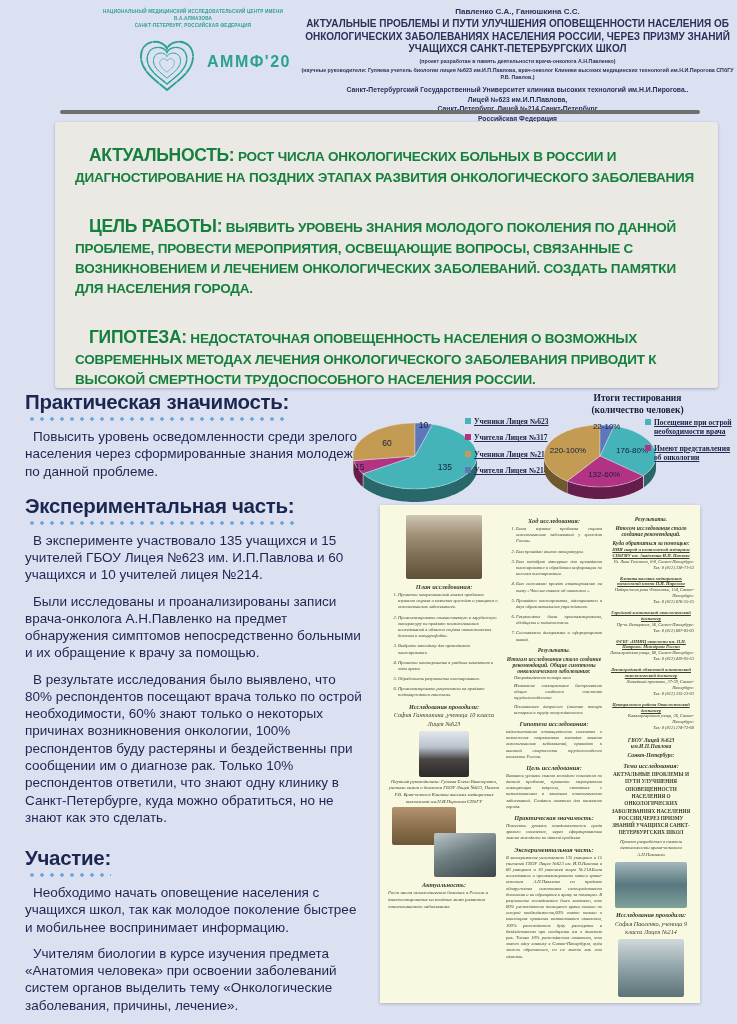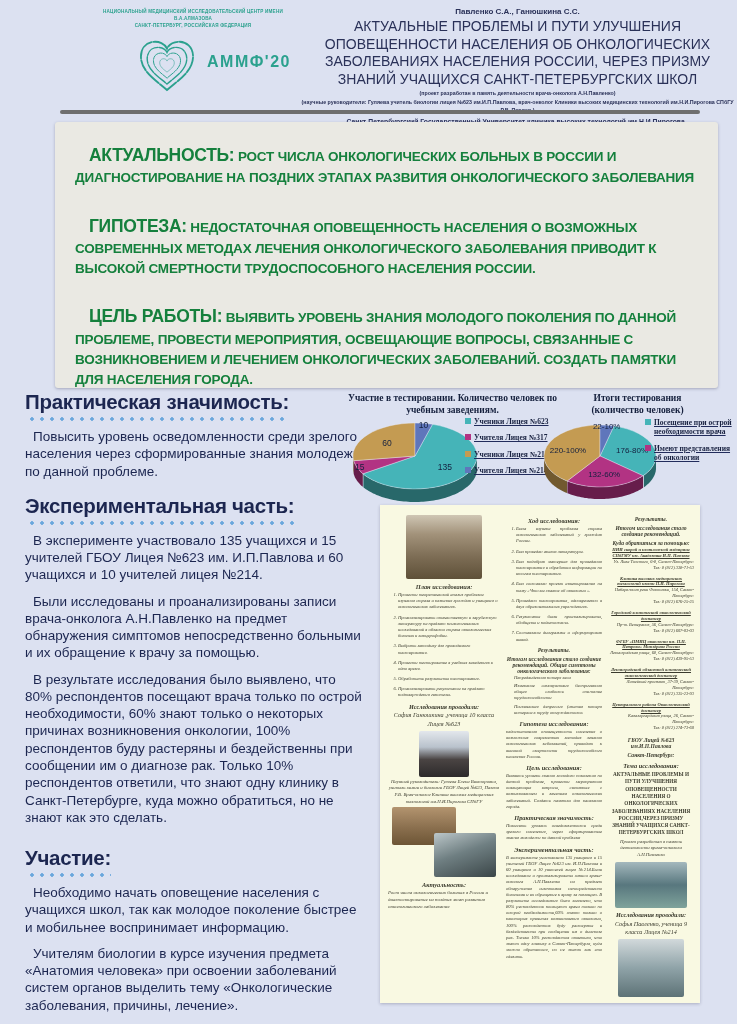--- a/index.html
+++ b/index.html
@@ -6,21 +6,21 @@
   .page{position:relative;width:737px;height:1024px;background:#dce1f1;overflow:hidden;
         font-family:"Liberation Sans",sans-serif;color:#222c5c;}
   
   .org-text{position:absolute;left:88px;top:9px;width:210px;text-align:center;
     color:#2ba18e;font-size:4.6px;font-weight:bold;line-height:1.5;letter-spacing:.2px;}
   .logo-heart{position:absolute;left:136px;top:28px;width:62px;height:72px;}
   .logo-text{position:absolute;left:207px;top:53px;color:#2ba18e;font-size:16px;
     font-weight:600;letter-spacing:1.5px;}
   .header-right{position:absolute;left:300px;top:7px;width:435px;text-align:center;color:#2a3158;}
   .authors{font-size:8px;font-weight:bold;}
-  .main-title{font-size:14px;font-weight:normal;margin-top:2px;line-height:1.25;}
+  .main-title{font-size:10px;font-weight:bold;margin-top:2px;line-height:1.25;}
   .note{font-size:5.3px;font-weight:bold;margin-top:2px;line-height:1.4;}
   .affils{margin-top:3px;}
   .affil-line{font-size:6.8px;font-weight:bold;line-height:1.45;}
   .divider{position:absolute;left:60px;top:110px;width:640px;height:4px;background:#6f6f6f;border-radius:2px;}
   
   .summary-card{position:absolute;left:55px;top:122px;width:663px;height:266px;
     background:#eae9e3;border-radius:3px;box-shadow:0 1px 3px rgba(60,60,90,.35);
     padding:20px 20px 0 20px;box-sizing:border-box;}
   .summary-item{margin-bottom:24px;color:#15803d;font-weight:bold;font-size:13.5px;
     line-height:1.5;letter-spacing:-0.2px;text-indent:14px;}
@@ -124,27 +124,27 @@
   <div class="divider"></div>
 
   <div class="summary-card">
 
       <div class="summary-item">
         <span class="summary-label">АКТУАЛЬНОСТЬ:</span>
         <span>РОСТ ЧИСЛА ОНКОЛОГИЧЕСКИХ БОЛЬНЫХ В РОССИИ И ДИАГНОСТИРОВАНИЕ НА ПОЗДНИХ ЭТАПАХ РАЗВИТИЯ ОНКОЛОГИЧЕСКОГО ЗАБОЛЕВАНИЯ</span>
       </div>
 
       <div class="summary-item">
+        <span class="summary-label">ЦЕЛЬ РАБОТЫ:</span>
+        <span>ВЫЯВИТЬ УРОВЕНЬ ЗНАНИЯ МОЛОДОГО ПОКОЛЕНИЯ ПО ДАННОЙ ПРОБЛЕМЕ, ПРОВЕСТИ МЕРОПРИЯТИЯ, ОСВЕЩАЮЩИЕ ВОПРОСЫ, СВЯЗАННЫЕ С ВОЗНИКНОВЕНИЕМ И ЛЕЧЕНИЕМ ОНКОЛОГИЧЕСКИХ ЗАБОЛЕВАНИЙ. СОЗДАТЬ ПАМЯТКИ ДЛЯ НАСЕЛЕНИЯ ГОРОДА.</span>
+      </div>
+
+      <div class="summary-item">
         <span class="summary-label">ГИПОТЕЗА:</span>
         <span>НЕДОСТАТОЧНАЯ ОПОВЕЩЕННОСТЬ НАСЕЛЕНИЯ О ВОЗМОЖНЫХ СОВРЕМЕННЫХ МЕТОДАХ ЛЕЧЕНИЯ ОНКОЛОГИЧЕСКОГО ЗАБОЛЕВАНИЯ ПРИВОДИТ К ВЫСОКОЙ СМЕРТНОСТИ ТРУДОСПОСОБНОГО НАСЕЛЕНИЯ РОССИИ.</span>
-      </div>
-
-      <div class="summary-item">
-        <span class="summary-label">ЦЕЛЬ РАБОТЫ:</span>
-        <span>ВЫЯВИТЬ УРОВЕНЬ ЗНАНИЯ МОЛОДОГО ПОКОЛЕНИЯ ПО ДАННОЙ ПРОБЛЕМЕ, ПРОВЕСТИ МЕРОПРИЯТИЯ, ОСВЕЩАЮЩИЕ ВОПРОСЫ, СВЯЗАННЫЕ С ВОЗНИКНОВЕНИЕМ И ЛЕЧЕНИЕМ ОНКОЛОГИЧЕСКИХ ЗАБОЛЕВАНИЙ. СОЗДАТЬ ПАМЯТКИ ДЛЯ НАСЕЛЕНИЯ ГОРОДА.</span>
       </div>
     </div>
 
   <div class="left-col">
     <div class="sec">
       <h2 class="sec-title">Практическая значимость:</h2>
       <p>Повысить уровень осведомленности среди зрелого населения через сформированные знания молодежи по данной проблеме.</p>
     </div>
     <div class="sec2">
       <h2 class="sec-title">Экспериментальная часть:</h2>
@@ -153,21 +153,20 @@
       <p>В результате исследования было выявлено, что 80% респондентов посещают врача только по острой необходимости, 60% знают только о некоторых причинах возникновения онкологии, 100% респондентов буду растеряны и бездейственны при сообщении им о диагнозе рак. Только 10% респондентов ответили, что знают одну клинику в Санкт-Петербурге, куда можно обратиться, но не знают как это сделать.</p>
     </div>
     <div class="sec">
       <h2 class="sec-title">Участие:</h2>
       <p>Необходимо начать оповещение населения с учащихся школ, так как молодое поколение быстрее и мобильнее воспринимает информацию.</p>
       <p>Учителям биологии в курсе изучения предмета «Анатомия человека» при освоении заболеваний систем органов выделить тему «Онкологические заболевания, причины, лечение».</p>
       <p>В районных поликлиниках необходимо организовать стенды с информацией и памятки для посетителей о видах онкологических заболеваний и центрах, куда можно обратиться за помощью.</p>
     </div>
   </div>
 
-  <div class="chart-title" style="left:345px;top:392px;width:215px;">Участие в тестировании. Количество человек по учебным заведениям.</div>
   <svg class="pie-svg" style="left:343px;top:414px;" width="150" height="96">
       <polygon points="133.9,43.4 133.8,44.5 133.6,45.7 133.3,46.8 133.0,47.9 132.6,49.1 132.1,50.2 131.5,51.3 130.8,52.4 130.1,53.5 129.3,54.6 128.5,55.6 127.6,56.7 126.6,57.7 125.5,58.7 124.4,59.7 123.2,60.6 121.9,61.6 120.6,62.5 119.2,63.4 117.8,64.2 116.3,65.1 114.8,65.9 113.2,66.7 111.6,67.4 109.9,68.1 108.1,68.8 106.3,69.5 104.5,70.1 102.7,70.7 100.8,71.2 98.8,71.8 96.9,72.2 94.9,72.7 92.8,73.1 90.8,73.4 88.7,73.8 86.6,74.1 84.5,74.3 82.4,74.5 80.2,74.7 78.1,74.8 75.9,74.9 73.8,75.0 71.6,75.0 69.4,75.0 67.3,74.9 65.1,74.8 63.0,74.6 60.8,74.5 58.7,74.2 56.6,74.0 54.5,73.7 52.5,73.3 50.4,72.9 48.4,72.5 46.4,72.1 44.5,71.6 42.5,71.0 40.7,70.5 38.8,69.9 37.0,69.2 35.2,68.6 33.5,67.9 31.8,67.1 30.2,66.4 28.6,65.6 27.1,64.8 25.7,63.9 24.3,63.1 22.9,62.2 21.6,61.2 20.4,60.3 20.4,73.3 21.6,74.2 22.9,75.2 24.3,76.1 25.7,76.9 27.1,77.8 28.6,78.6 30.2,79.4 31.8,80.1 33.5,80.9 35.2,81.6 37.0,82.2 38.8,82.9 40.7,83.5 42.5,84.0 44.5,84.6 46.4,85.1 48.4,85.5 50.4,85.9 52.5,86.3 54.5,86.7 56.6,87.0 58.7,87.2 60.8,87.5 63.0,87.6 65.1,87.8 67.3,87.9 69.4,88.0 71.6,88.0 73.8,88.0 75.9,87.9 78.1,87.8 80.2,87.7 82.4,87.5 84.5,87.3 86.6,87.1 88.7,86.8 90.8,86.4 92.8,86.1 94.9,85.7 96.9,85.2 98.8,84.8 100.8,84.2 102.7,83.7 104.5,83.1 106.3,82.5 108.1,81.8 109.9,81.1 111.6,80.4 113.2,79.7 114.8,78.9 116.3,78.1 117.8,77.2 119.2,76.4 120.6,75.5 121.9,74.6 123.2,73.6 124.4,72.7 125.5,71.7 126.6,70.7 127.6,69.7 128.5,68.6 129.3,67.6 130.1,66.5 130.8,65.4 131.5,64.3 132.1,63.2 132.6,62.1 133.0,60.9 133.3,59.8 133.6,58.7 133.8,57.5 133.9,56.4" fill="rgb(40,104,106)"></polygon>
       <polygon points="19.8,59.8 18.7,58.9 17.6,57.9 16.6,56.8 15.7,55.8 14.8,54.7 14.0,53.7 13.3,52.6 12.6,51.5 12.0,50.4 11.5,49.3 11.1,48.1 10.7,47.0 10.7,60.0 11.1,61.1 11.5,62.3 12.0,63.4 12.6,64.5 13.3,65.6 14.0,66.7 14.8,67.7 15.7,68.8 16.6,69.8 17.6,70.9 18.7,71.9 19.8,72.8" fill="rgb(103,29,75)"></polygon>
       <polygon points="10.6,46.7 10.4,45.6 10.2,44.4 10.0,43.3 10.0,56.3 10.2,57.4 10.4,58.6 10.6,59.7" fill="rgb(113,89,47)"></polygon>
       <path d="M72,42 L89.5,10.3 A62,33 0 1 1 19.8,59.8 Z" fill="#45b4b8" stroke="#e8ecf5" stroke-width="0.4"></path>
       <path d="M72,42 L19.8,59.8 A62,33 0 0 1 10.6,46.7 Z" fill="#b23383" stroke="#e8ecf5" stroke-width="0.4"></path>
       <path d="M72,42 L10.6,46.7 A62,33 0 0 1 72.0,9.0 Z" fill="#c49b52" stroke="#e8ecf5" stroke-width="0.4"></path>
       <path d="M72,42 L72.0,9.0 A62,33 0 0 1 89.5,10.3 Z" fill="#5f76bb" stroke="#e8ecf5" stroke-width="0.4"></path>
       <text x="101.8" y="56.4" text-anchor="middle" font-size="8.5" fill="#14203f" font-family="&quot;Liberation Sans&quot;,sans-serif">135</text>
       <text x="16.8" y="55.5" text-anchor="middle" font-size="8.5" fill="#14203f" font-family="&quot;Liberation Sans&quot;,sans-serif">15</text>

